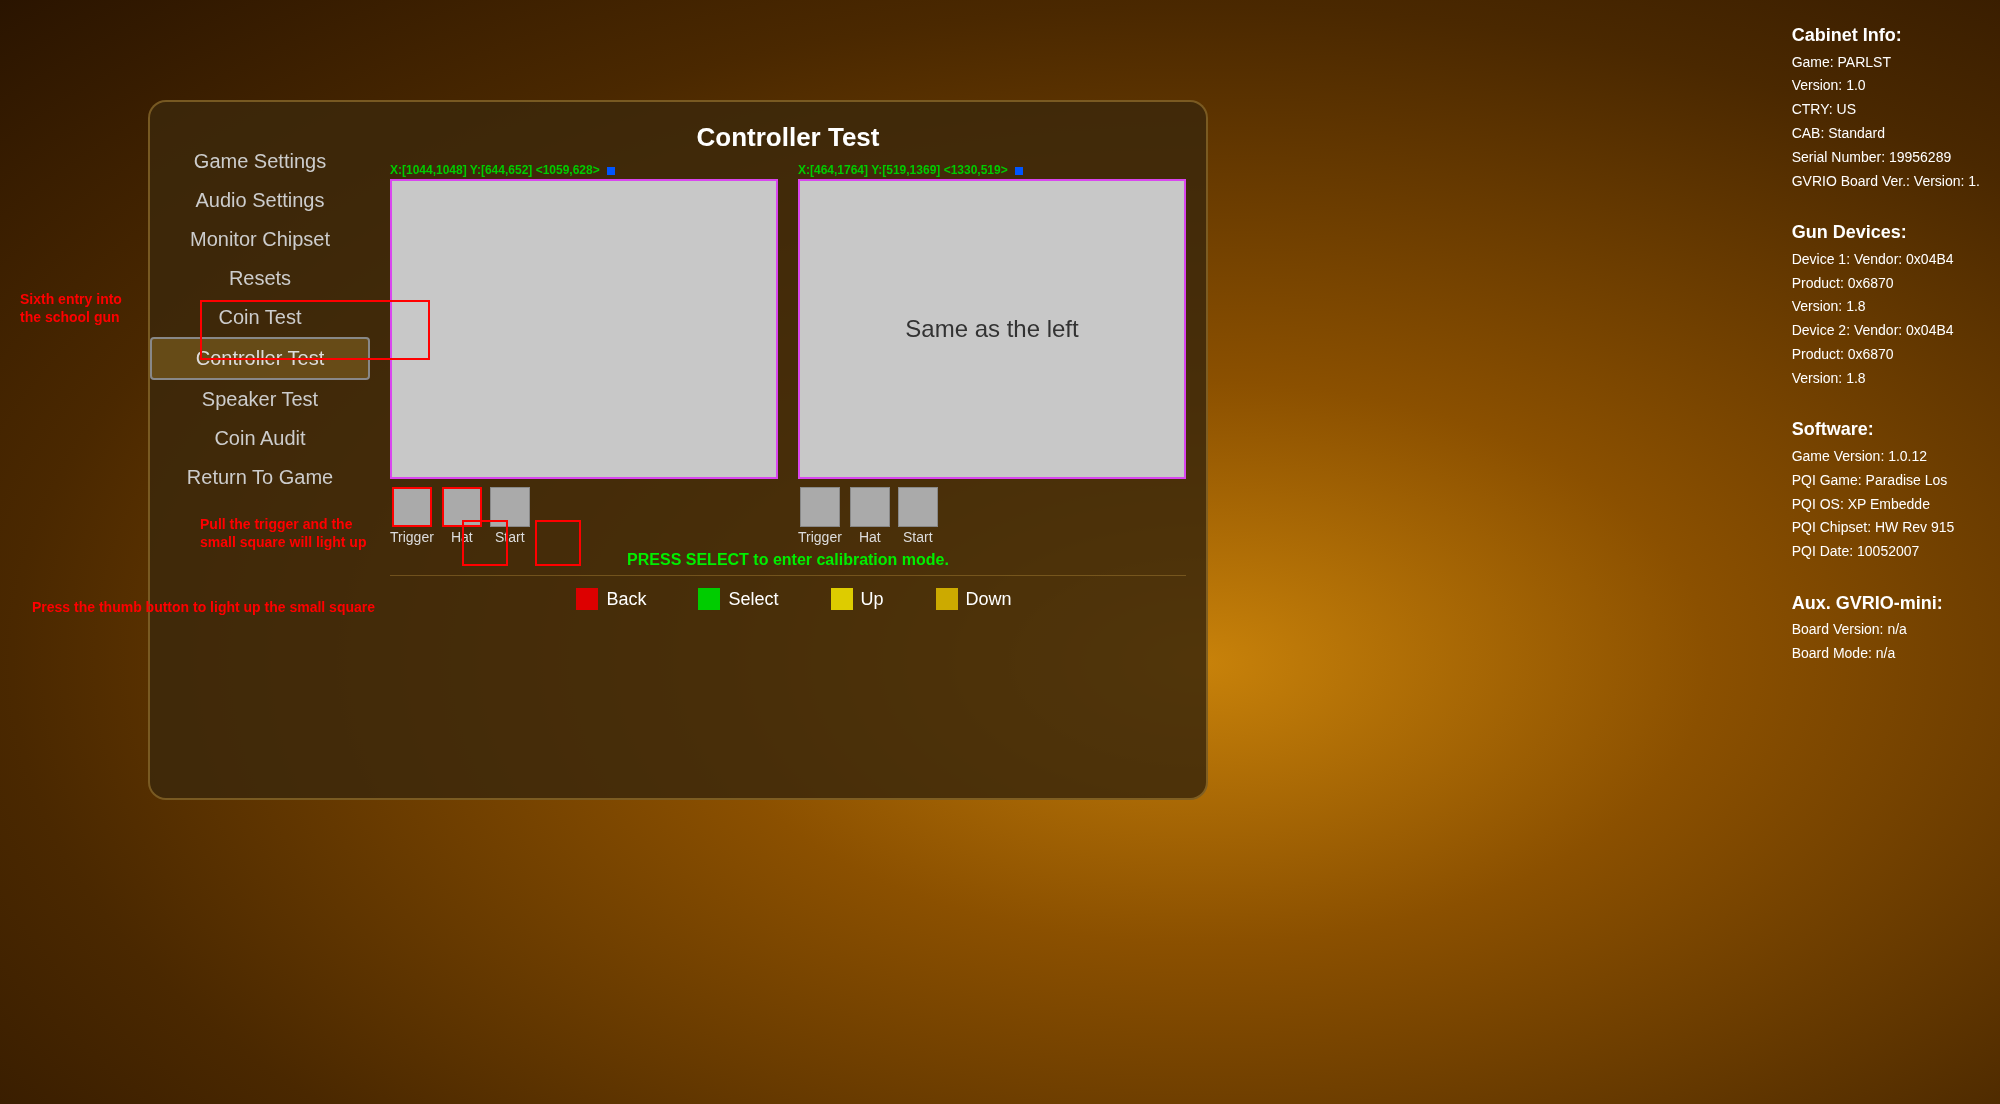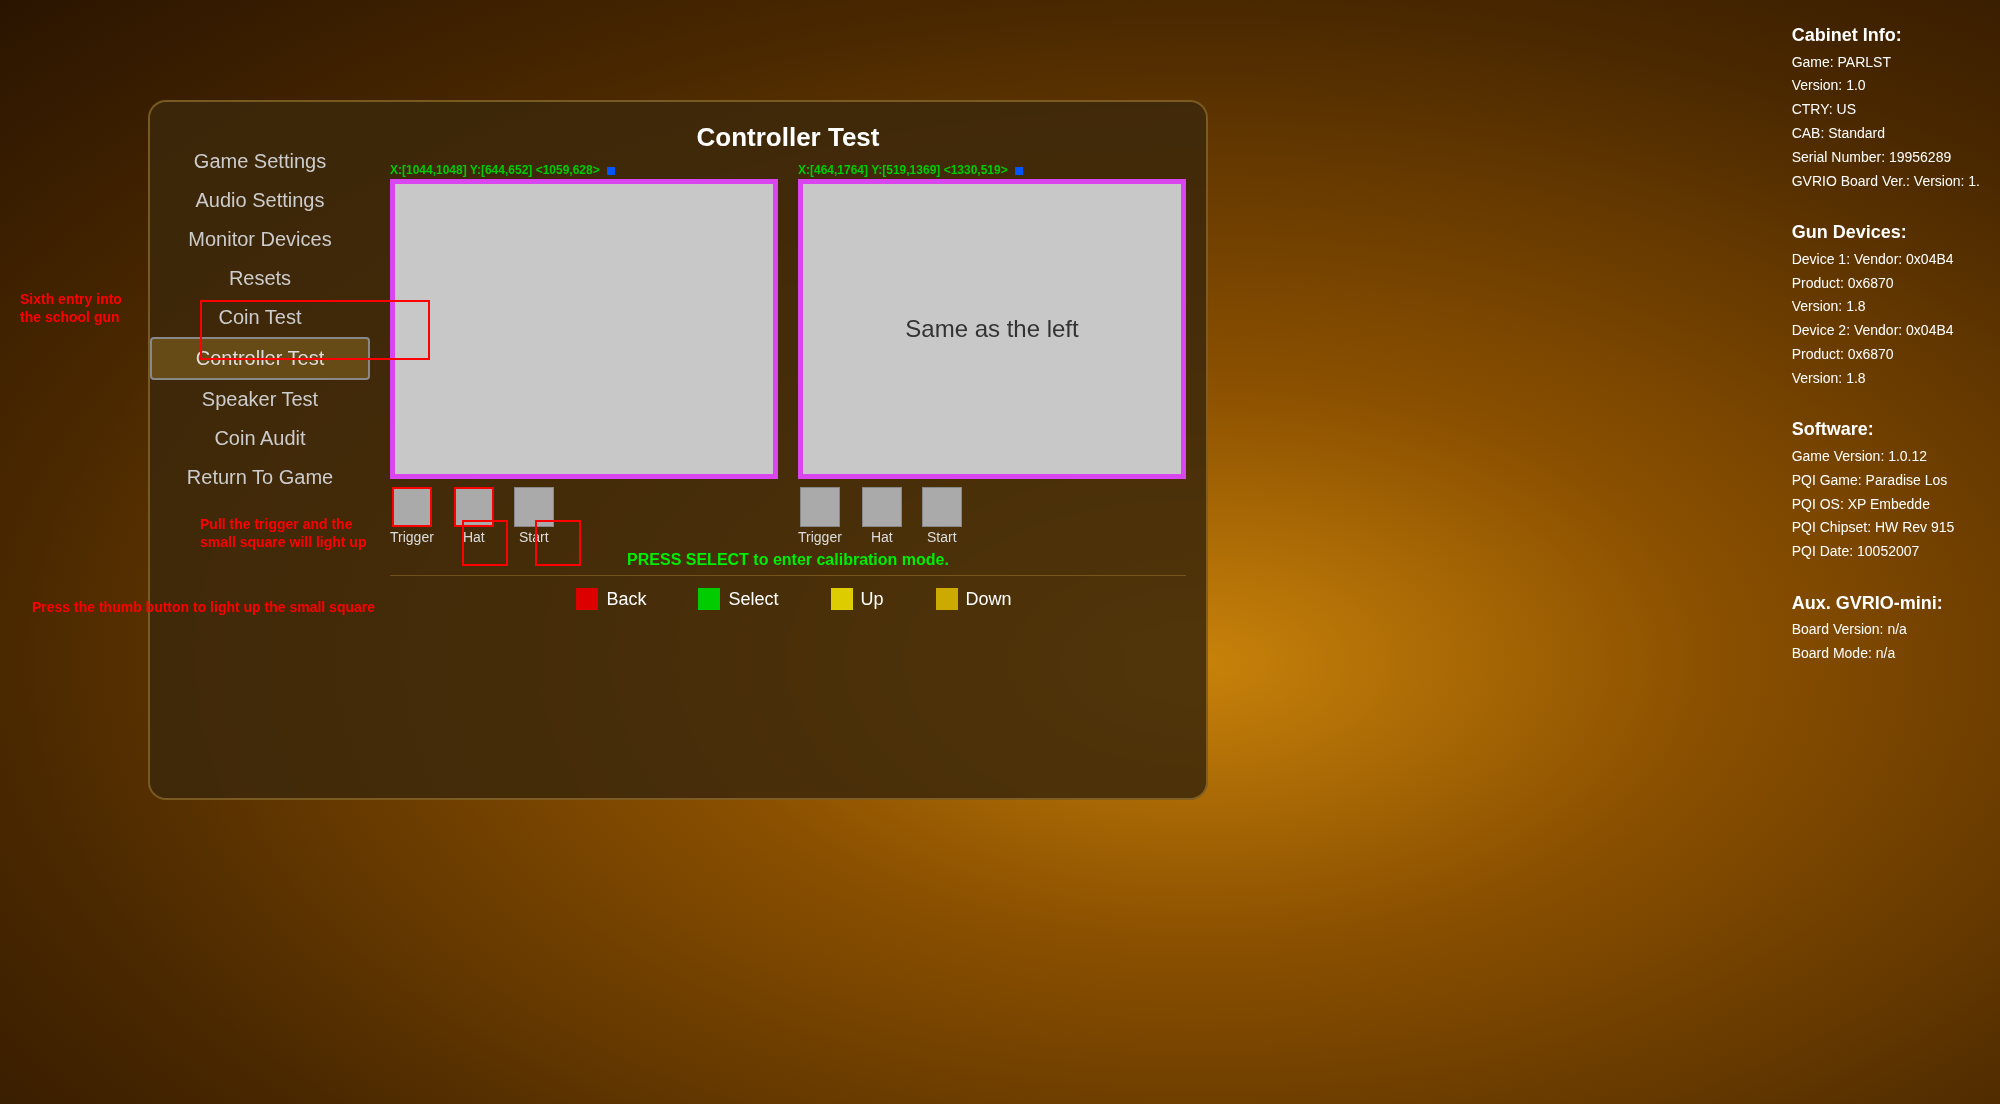--- a/index.html
+++ b/index.html
@@ -99,37 +99,37 @@
       height: 8px;
       background: #0055ff;
       margin-left: 4px;
       vertical-align: middle;
     }
 
     .crosshair-area {
       width: 100%;
       height: 300px;
       background: #c8c8c8;
-      border: 5px solid #d946ef;
+      border: 2px solid #d946ef;
       position: relative;
       display: flex;
       align-items: center;
       justify-content: center;
     }
 
     .crosshair-area .same-as-text {
       color: #333;
       font-size: 24px;
       font-weight: normal;
     }
 
     
     .controller-buttons {
       display: flex;
-      gap: 20px;
+      gap: 8px;
       margin-top: 8px;
       align-items: center;
     }
 
     .ctrl-btn {
       display: flex;
       flex-direction: column;
       align-items: center;
       gap: 2px;
     }
@@ -272,21 +272,21 @@
   <div class="section-title">Aux. GVRIO-mini:</div>
   <div>Board Version:  n/a</div>
   <div>Board Mode:  n/a</div>
 </div>
 
 <div class="main-panel">
 
   <div class="sidebar">
     <div class="sidebar-item">Game Settings</div>
     <div class="sidebar-item">Audio Settings</div>
-    <div class="sidebar-item">Monitor Devices</div>
+    <div class="sidebar-item">Monitor Chipset</div>
     <div class="sidebar-item">Resets</div>
     <div class="sidebar-item">Coin Test</div>
     <div class="sidebar-item active">Controller Test</div>
     <div class="sidebar-item">Speaker Test</div>
     <div class="sidebar-item">Coin Audit</div>
     <div class="sidebar-item">Return To Game</div>
   </div>
 
   <div class="content-area">
     <div class="content-title">Controller Test</div>

